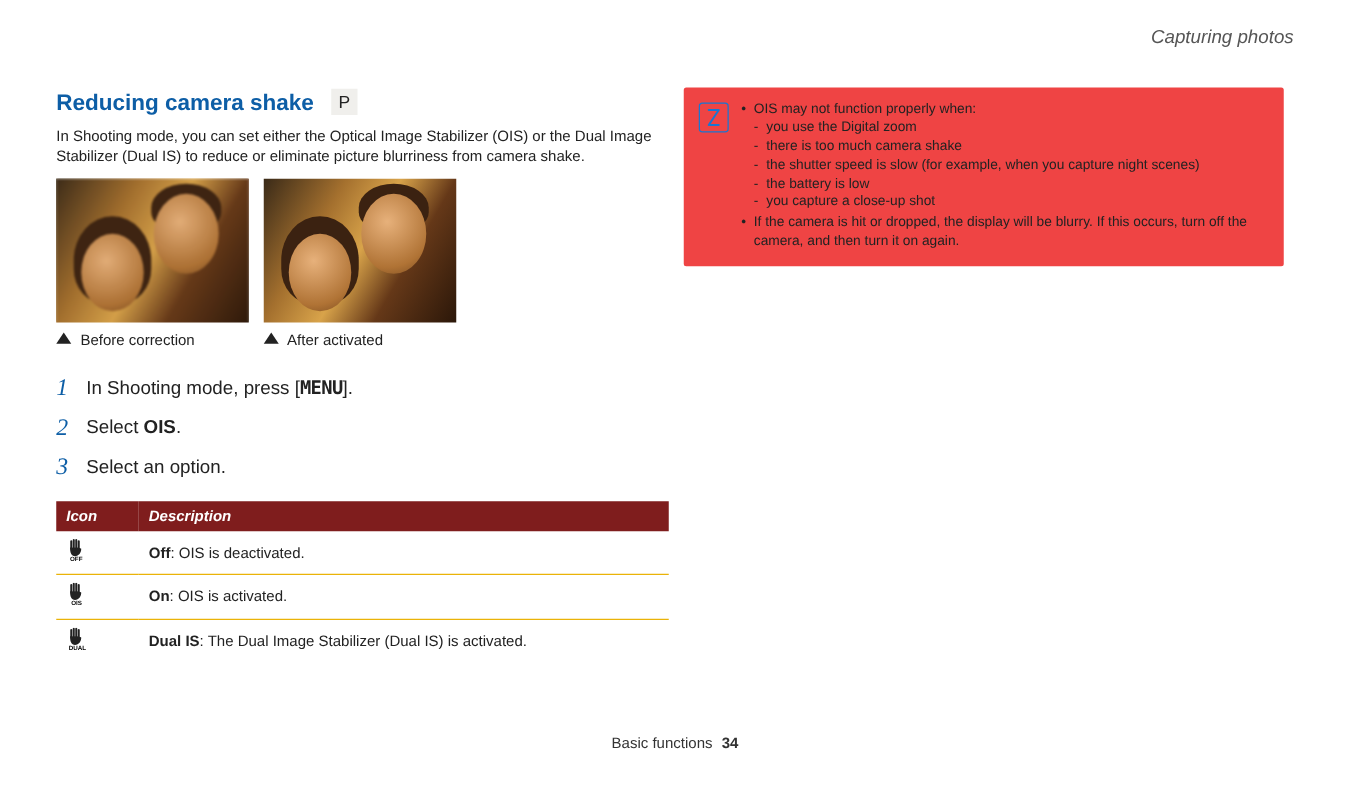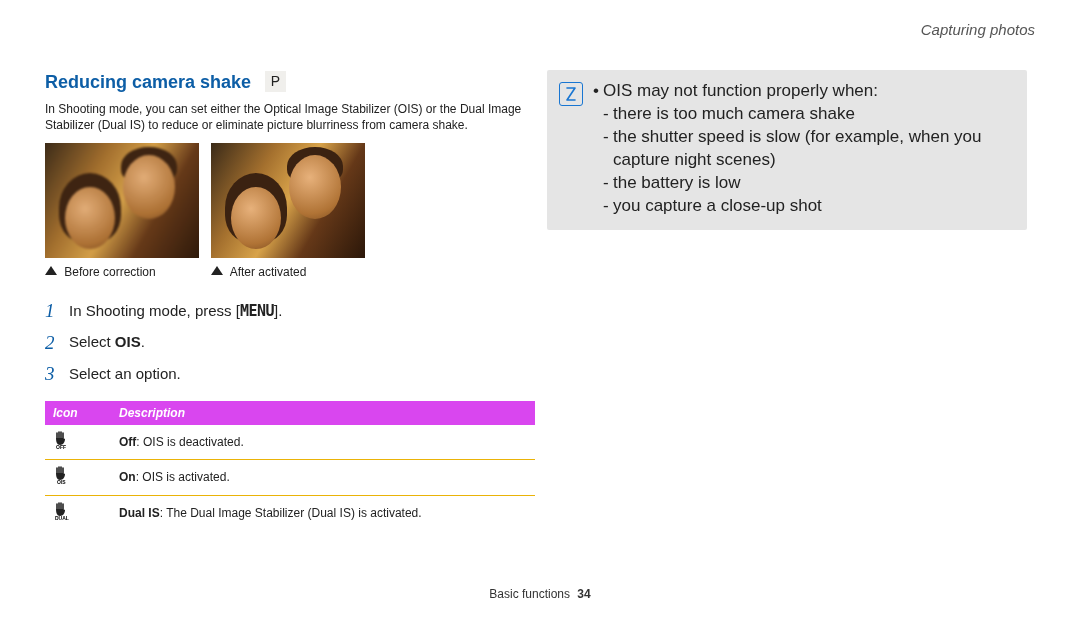--- a/index.html
+++ b/index.html
@@ -118,21 +118,21 @@
   .menu-bracket {
     font-family: monospace;
     font-weight: bold;
     letter-spacing: -0.5px;
   }
   table.opts {
     width: 100%;
     border-collapse: collapse;
   }
   table.opts th {
-    background: #d946ef;
+    background: #7f1d1d;
     color: #fff;
     font-weight: 600;
     text-align: left;
     padding: 4px 8px;
     font-size: 12px;
     font-style: italic;
   }
   table.opts th:first-child { width: 50px; }
   table.opts td {
     padding: 6px 8px;
@@ -143,24 +143,24 @@
     border-bottom: 1px solid #eab308;
   }
   .hand-icon {
     width: 20px;
     height: 18px;
     position: relative;
     display:inline-block;
   }
   .hand-icon svg { width:20px; height:18px; }
   .note-box {
-    background: #e5e5e5;
+    background: #ef4444;
     border-radius: 2px;
     padding: 10px 12px;
-    font-size: 17px;
+    font-size: 11px;
     line-height: 1.35;
     display: flex;
     gap: 10px;
   }
   .note-icon {
     flex: 0 0 22px;
     height: 22px;
     border: 1.5px solid #1976d2;
     border-radius: 3px;
     color: #1976d2;
@@ -316,26 +316,28 @@
       <div class="note-icon">
         <svg width="14" height="14" viewBox="0 0 14 14">
             <path d="M3 1h8l-8 12h8" stroke="#1976d2" stroke-width="1.6" fill="none" stroke-linecap="round" stroke-linejoin="round"></path>
           </svg>
       </div>
       <div class="note-body">
         <ul>
           <li>
             <span>OIS may not function properly when:</span>
             <ul class="sublist">
+              <li>you use the Digital zoom</li>
               <li>there is too much camera shake</li>
               <li>the shutter speed is slow (for example, when you capture night scenes)</li>
               <li>the battery is low</li>
               <li>you capture a close-up shot</li>
             </ul>
           </li>
+          <li>If the camera is hit or dropped, the display will be blurry. If this occurs, turn off the camera, and then turn it on again.</li>
         </ul>
       </div>
     </div>
   </div>
 </div>
 
 <div class="footer">
   <span>Basic functions</span>
   <span class="pg">34</span>
 </div>

